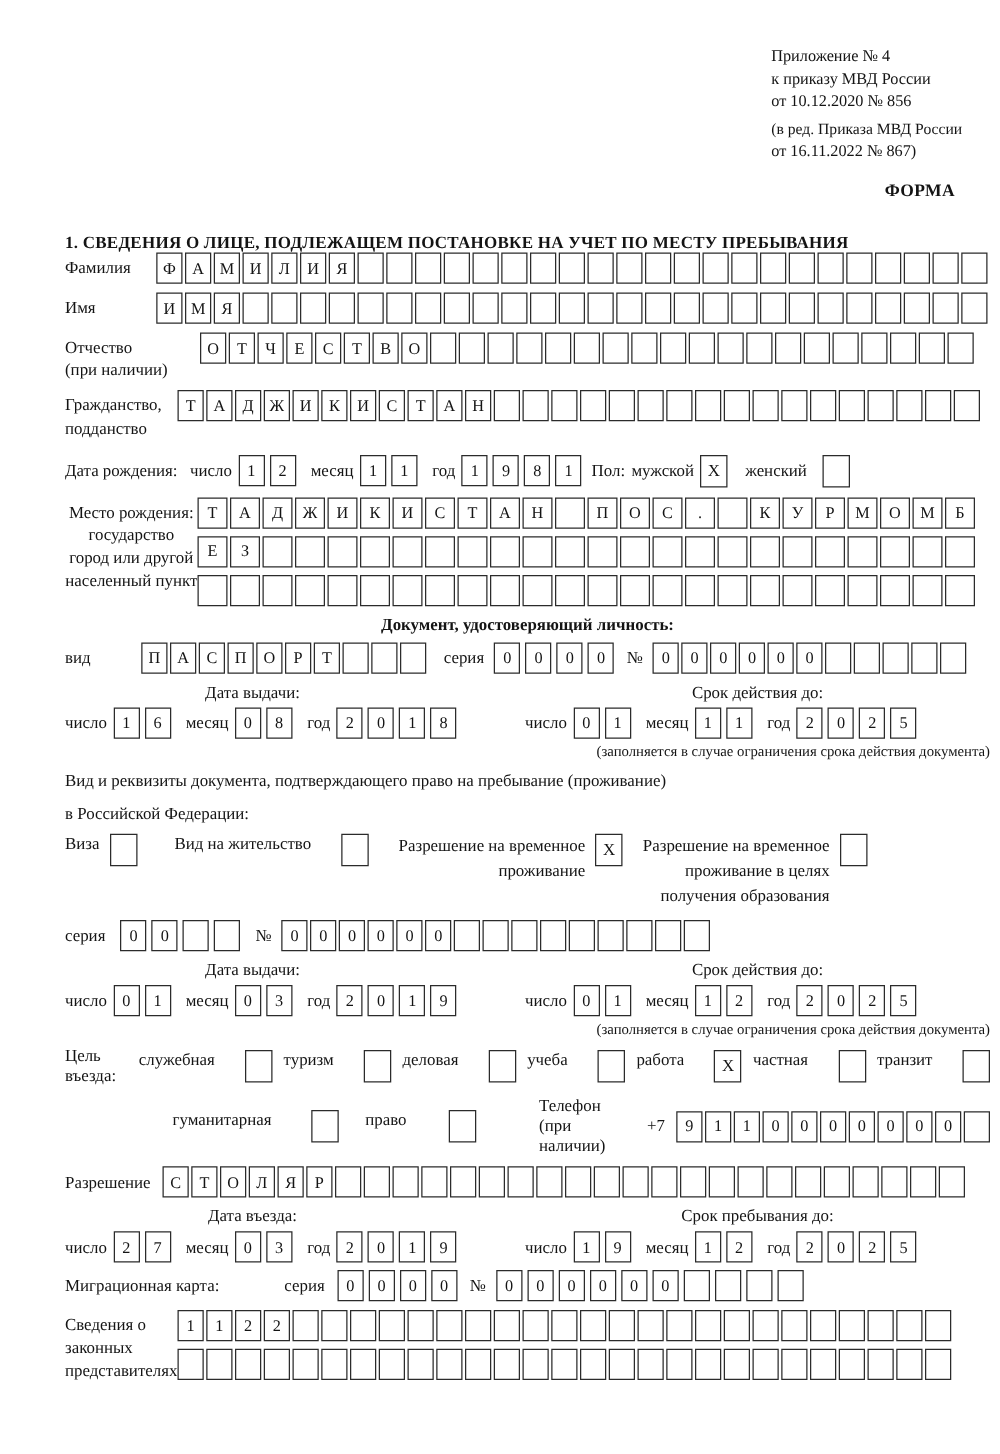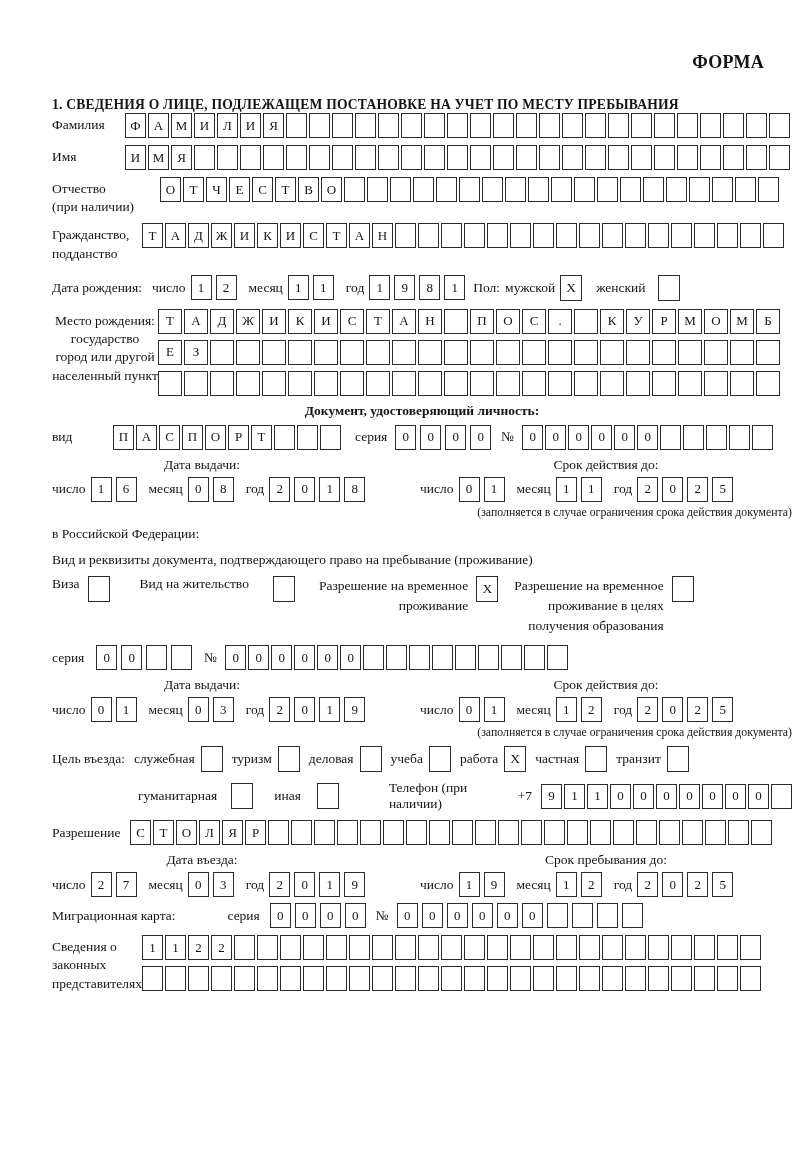--- a/index.html
+++ b/index.html
@@ -9,21 +9,21 @@
     background:#ffffff; color:#141414;
     font-family:"Liberation Serif", serif;
     font-size:13.5px;
     overflow:hidden;
   }
   .page { padding:36px 8px 0 52px; width:800px; }
 
   
   .annex { margin-left:565px; line-height:1.38; font-size:13px; }
   .annex-ed { margin-top:5px; font-size:12.5px; }
-  .forma { text-align:right; padding-right:28px; font-weight:bold; font-size:18px; margin-top:16px; letter-spacing:.3px; }
+  .forma { text-align:right; padding-right:28px; font-weight:bold; font-size:14px; margin-top:16px; letter-spacing:.3px; }
 
   .title { text-align:center; font-weight:bold; font-size:14.5px; line-height:1.75; margin-top:14px; }
   .blank-line { display:inline-block; width:52px; border-bottom:2px solid #444; height:.9em; margin-left:10px; }
 
   .section-h { font-weight:bold; font-size:13.6px; margin-top:24px; letter-spacing:.2px; }
 
   .frow { display:flex; align-items:flex-start; margin-bottom:7px; }
   .flabel { flex-shrink:0; line-height:1.35; padding-top:3px; }
 
   .cells { display:flex; gap:2px; flex-wrap:nowrap; }
@@ -54,27 +54,34 @@
   .fnote { font-size:11.8px; margin-top:3px; text-align:right; padding-right:0px; white-space:nowrap; }
 
   .plain { margin-bottom:6px; line-height:1.5; }
   .doc-h { text-align:center; font-weight:bold; margin:2px 0 6px 0; }
 
   .permit-row { display:flex; align-items:flex-start; gap:16px; margin-bottom:10px; }
   .permit-item { display:flex; align-items:flex-start; gap:8px; }
   .permit-multi { text-align:right; line-height:1.45; }
 
   .chk-row { display:flex; align-items:center; gap:9px; margin-bottom:8px; flex-wrap:nowrap; }
-  .chk-pair { display:flex; align-items:center; gap:6px; }
+  .chk-pair { display:flex; gap:24px; }
 </style>
 </head>
 <body>
 
 <div class="page">
 
+  <div class="annex">
+    <div>Приложение № 4</div>
+    <div>к приказу МВД России</div>
+    <div>от 10.12.2020 № 856</div>
+    <div class="annex-ed">(в ред. Приказа МВД России</div>
+    <div>от 16.11.2022 № 867)</div>
+  </div>
 
   <div class="forma">ФОРМА</div>
 
 
   <div class="section-h">1. СВЕДЕНИЯ О ЛИЦЕ, ПОДЛЕЖАЩЕМ ПОСТАНОВКЕ НА УЧЕТ ПО МЕСТУ ПРЕБЫВАНИЯ</div>
 
   <div class="frow">
     <div class="flabel" style="width:73px;">Фамилия</div>
     <div class="cells">
         <span class="cell filled">Ф</span>
@@ -414,22 +421,22 @@
             <span class="cell filled">2</span>
             <span class="cell filled">0</span>
             <span class="cell filled">2</span>
             <span class="cell filled">5</span>
           </span>
       </div>
       <div class="fnote">(заполняется в случае ограничения срока действия документа)</div>
     </div>
   </div>
 
+  <div class="plain" style="margin-top:6px;">Вид и реквизиты документа, подтверждающего право на пребывание (проживание)</div>
   <div class="plain">в Российской Федерации:</div>
-  <div class="plain" style="margin-top:6px;">Вид и реквизиты документа, подтверждающего право на пребывание (проживание)</div>
 
   <div class="permit-row">
     <span class="permit-item">
       <span>Виза</span>
       <span class="cbox"></span>
     </span>
     <span class="permit-item" style="margin-left:14px;">
       <span>Вид на жительство</span>
       <span class="cbox" style="margin-left:16px;"></span>
     </span>
@@ -557,21 +564,21 @@
       <span class="cbox"></span>
     </span>
   </div>
 
   <div class="chk-row" style="margin-left:86px;">
     <span class="chk-pair">
       <span>гуманитарная</span>
       <span class="cbox" style="margin-left:8px;"></span>
     </span>
     <span class="chk-pair" style="margin-left:12px;">
-      <span>иная</span>
+      <span>право</span>
       <span class="cbox" style="margin-left:10px;"></span>
     </span>
     <span style="margin-left:41px;">Телефон (при наличии)</span>
     <span style="margin-left:22px;">+7</span>
     <span class="cells">
         <span class="cell filled">9</span>
         <span class="cell filled">1</span>
         <span class="cell filled">1</span>
         <span class="cell filled">0</span>
         <span class="cell filled">0</span>

